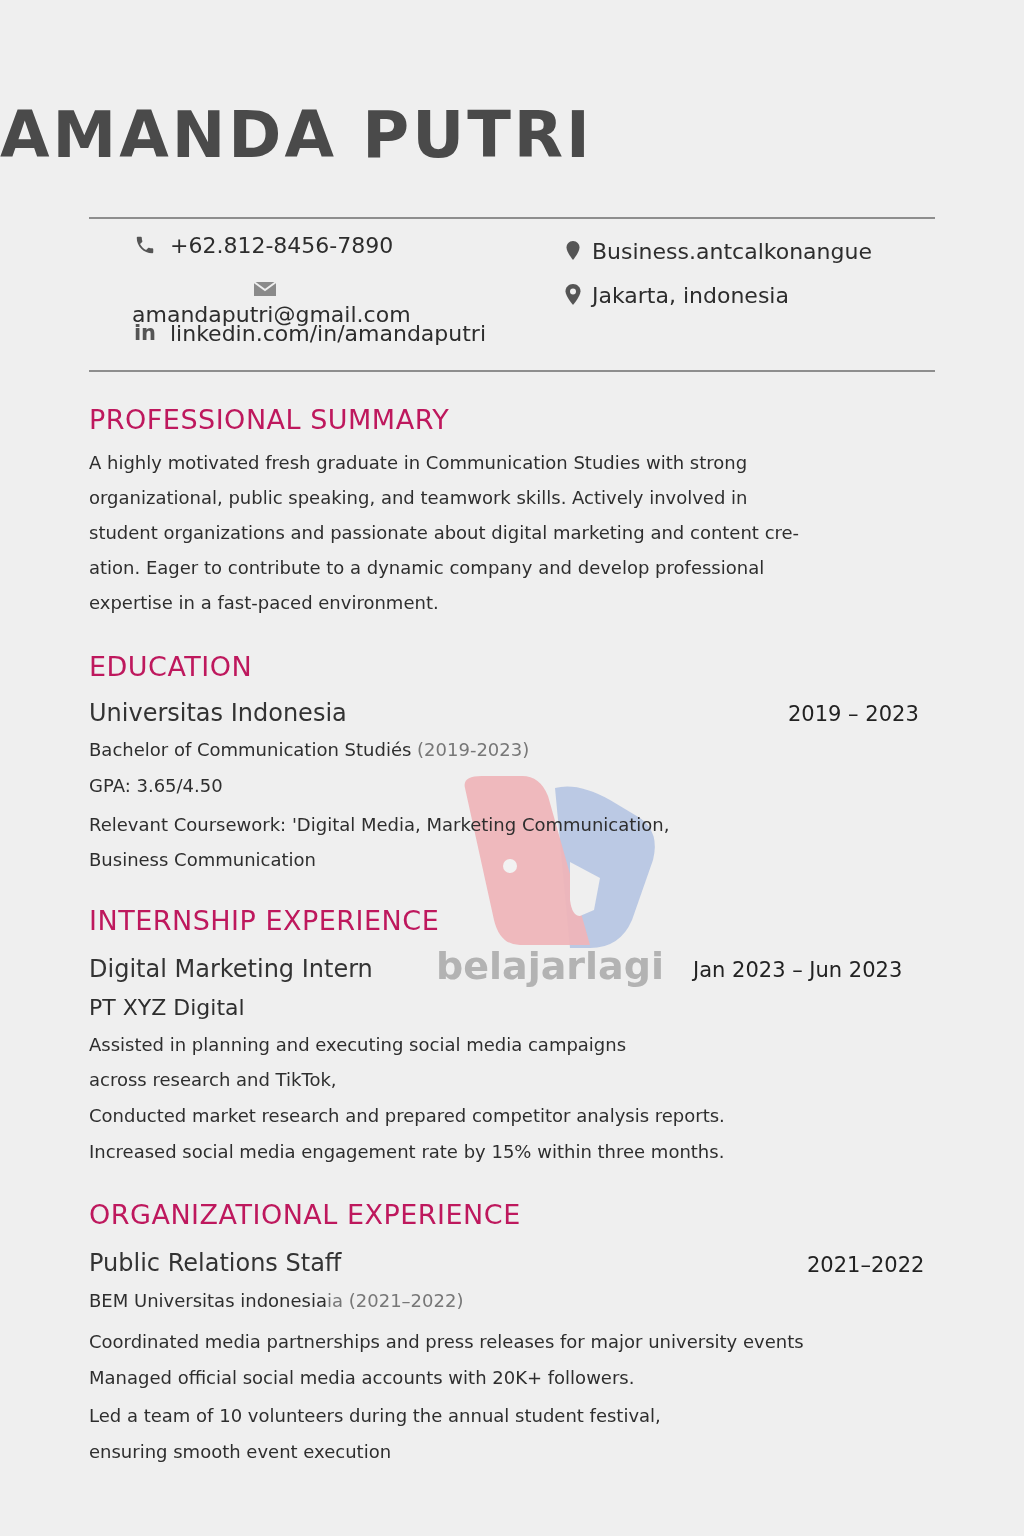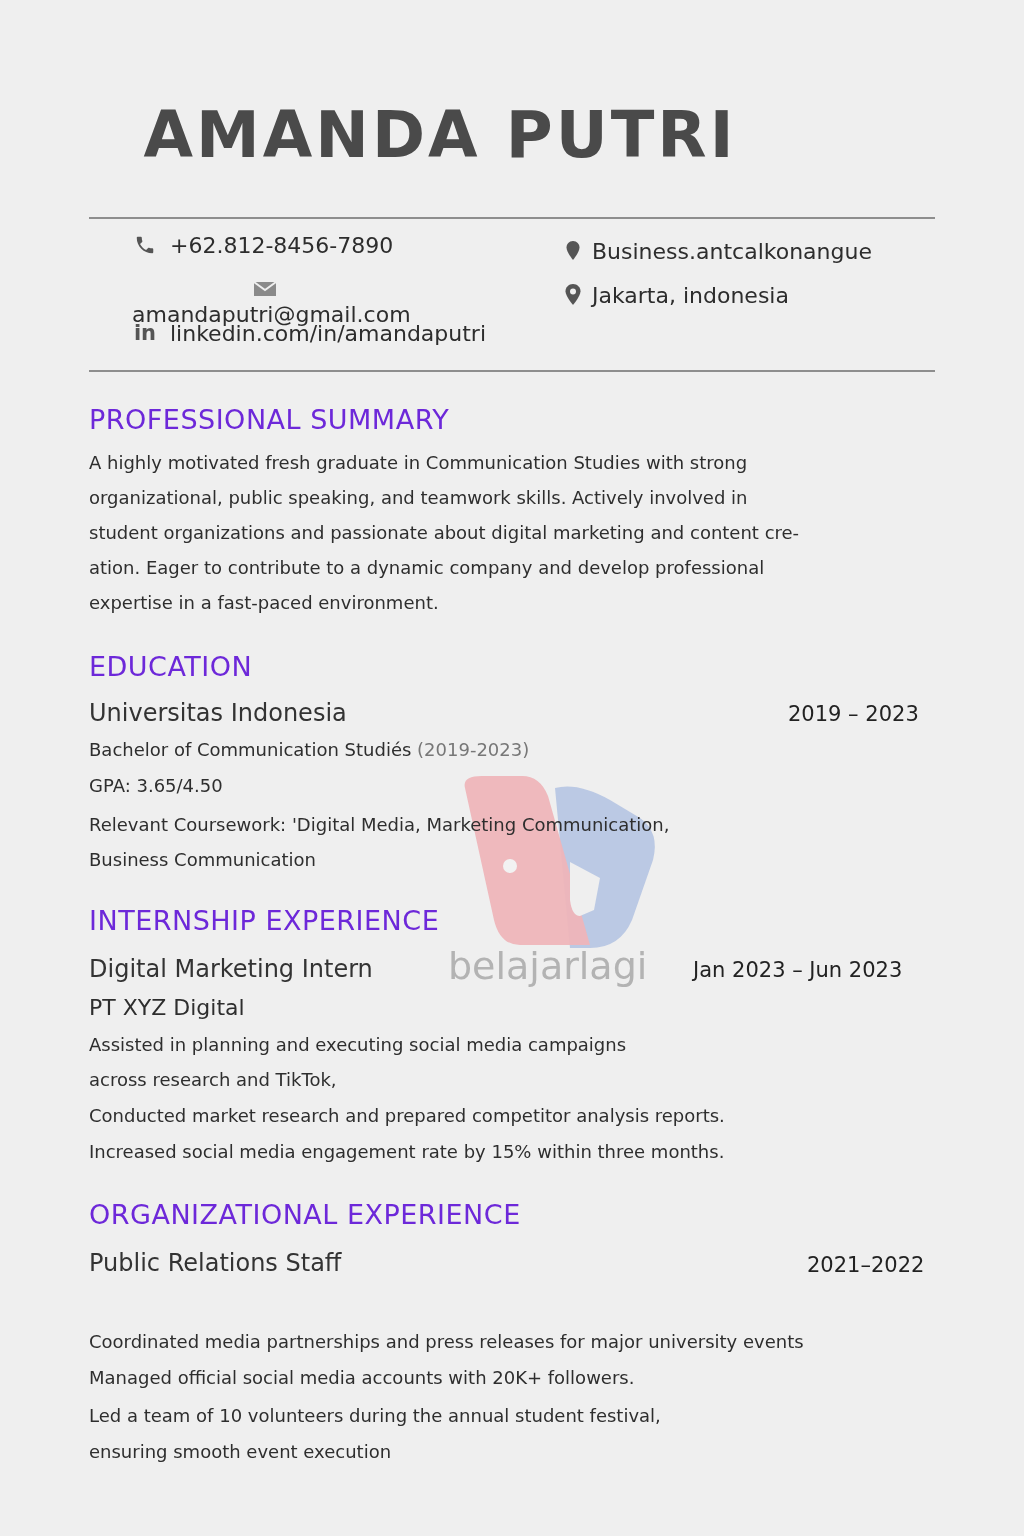--- a/index.html
+++ b/index.html
@@ -8,50 +8,50 @@
     background: #efefef;
     font-family: "DejaVu Sans", sans-serif;
     color: #2b2b2b;
     position: relative;
     overflow: hidden;
   }
   .page { position: absolute; left: 0; top: 0; width: 1024px; height: 1536px; }
 
   .name {
     position: absolute; left: 0; width: 880px; top: 98px;
-    text-align: center; font-size: 64px; font-weight: bold;
+    text-align: left; font-size: 64px; font-weight: bold;
     letter-spacing: 3px; color: #4a4a4a;
     font-family: "DejaVu Sans", sans-serif;
   }
   .rule { position: absolute; left: 89px; width: 846px; height: 2px; background: #8e8e8e; }
   .rule.top { top: 217px; }
   .rule.bottom { top: 370px; }
 
   .contact { position: absolute; display: flex; align-items: center; font-size: 22px; color: #2d2d2d; }
   .contact .icon { width: 26px; height: 26px; display: inline-flex; align-items: center; justify-content: center; margin-right: 12px; color: #555; }
   .contact .icon svg { display: block; }
   .c-phone { left: 132px; top: 232px; }
   .c-email { left: 132px; top: 276px; flex-direction: column; }
   .c-linkedin { left: 132px; top: 320px; }
   .c-addr1 { left: 560px; top: 238px; }
   .c-addr2 { left: 560px; top: 282px; }
   .in-glyph { font-weight: bold; font-size: 21px; color: #444; font-family: "DejaVu Sans", sans-serif; }
 
   .section-title {
-    position: absolute; left: 89px; font-size: 27px; color: #6d28d9;
+    position: absolute; left: 89px; font-size: 27px; color: #be185d;
     letter-spacing: 0.5px; font-family: "DejaVu Sans", sans-serif;
   }
   .line { position: absolute; left: 89px; font-size: 18px; color: #2e2e2e; white-space: nowrap; font-family: "DejaVu Sans", sans-serif; }
   .entry-title { position: absolute; left: 89px; font-size: 24px; color: #333; white-space: nowrap; }
   .date { position: absolute; font-size: 21px; color: #222; white-space: nowrap; }
   .muted { color: #777; }
 
   .watermark { position: absolute; left: 460px; top: 770px; width: 200px; height: 230px; pointer-events: none; }
   .wm-text {
-    position: absolute; left: 448px; top: 944px; font-size: 38px; font-weight: normal;
+    position: absolute; left: 436px; top: 944px; font-size: 38px; font-weight: bold;
     color: #b3b3b3; letter-spacing: 0px; font-family: "DejaVu Sans", sans-serif;
   }
 </style>
 </head>
 <body>
 
 <div class="page">
 
   <svg class="watermark" viewBox="0 0 200 230" width="200" height="230">
     <path d="M95 18 Q118 12 150 30 L180 48 Q200 62 193 90 L172 150 Q160 178 130 178 L110 178 Z" fill="#b7c6e3" opacity="0.95"></path>
@@ -135,18 +135,21 @@
   <div class="date" style="top:958px; left:693px;">Jan 2023 – Jun 2023</div>
   <div class="line" style="top:995px; font-size:22px;">PT XYZ Digital</div>
   <div class="line" style="top:1034px;">Assisted in planning and executing social media campaigns</div>
   <div class="line" style="top:1069px;">across research and TikTok,</div>
   <div class="line" style="top:1105px;">Conducted market research and prepared competitor analysis reports.</div>
   <div class="line" style="top:1141px;">Increased social media engagement rate by 15% within three months.</div>
 
   <div class="section-title" style="top:1199px;">ORGANIZATIONAL EXPERIENCE</div>
   <div class="entry-title" style="top:1249px;">Public Relations Staff</div>
   <div class="date" style="top:1253px; left:807px;">2021–2022</div>
+  <div class="line" style="top:1290px;">
+    <span>BEM Universitas indonesia</span><span class="muted">ia (2021–2022)</span>
+  </div>
   <div class="line" style="top:1331px;">Coordinated media partnerships and press releases  for major university events</div>
   <div class="line" style="top:1367px;">Managed official social media accounts with 20K+ followers.</div>
   <div class="line" style="top:1405px;">Led a team of 10 volunteers during the annual student festival,</div>
   <div class="line" style="top:1441px;">ensuring smooth event execution</div>
 
 </div>
 
 </body></html>

